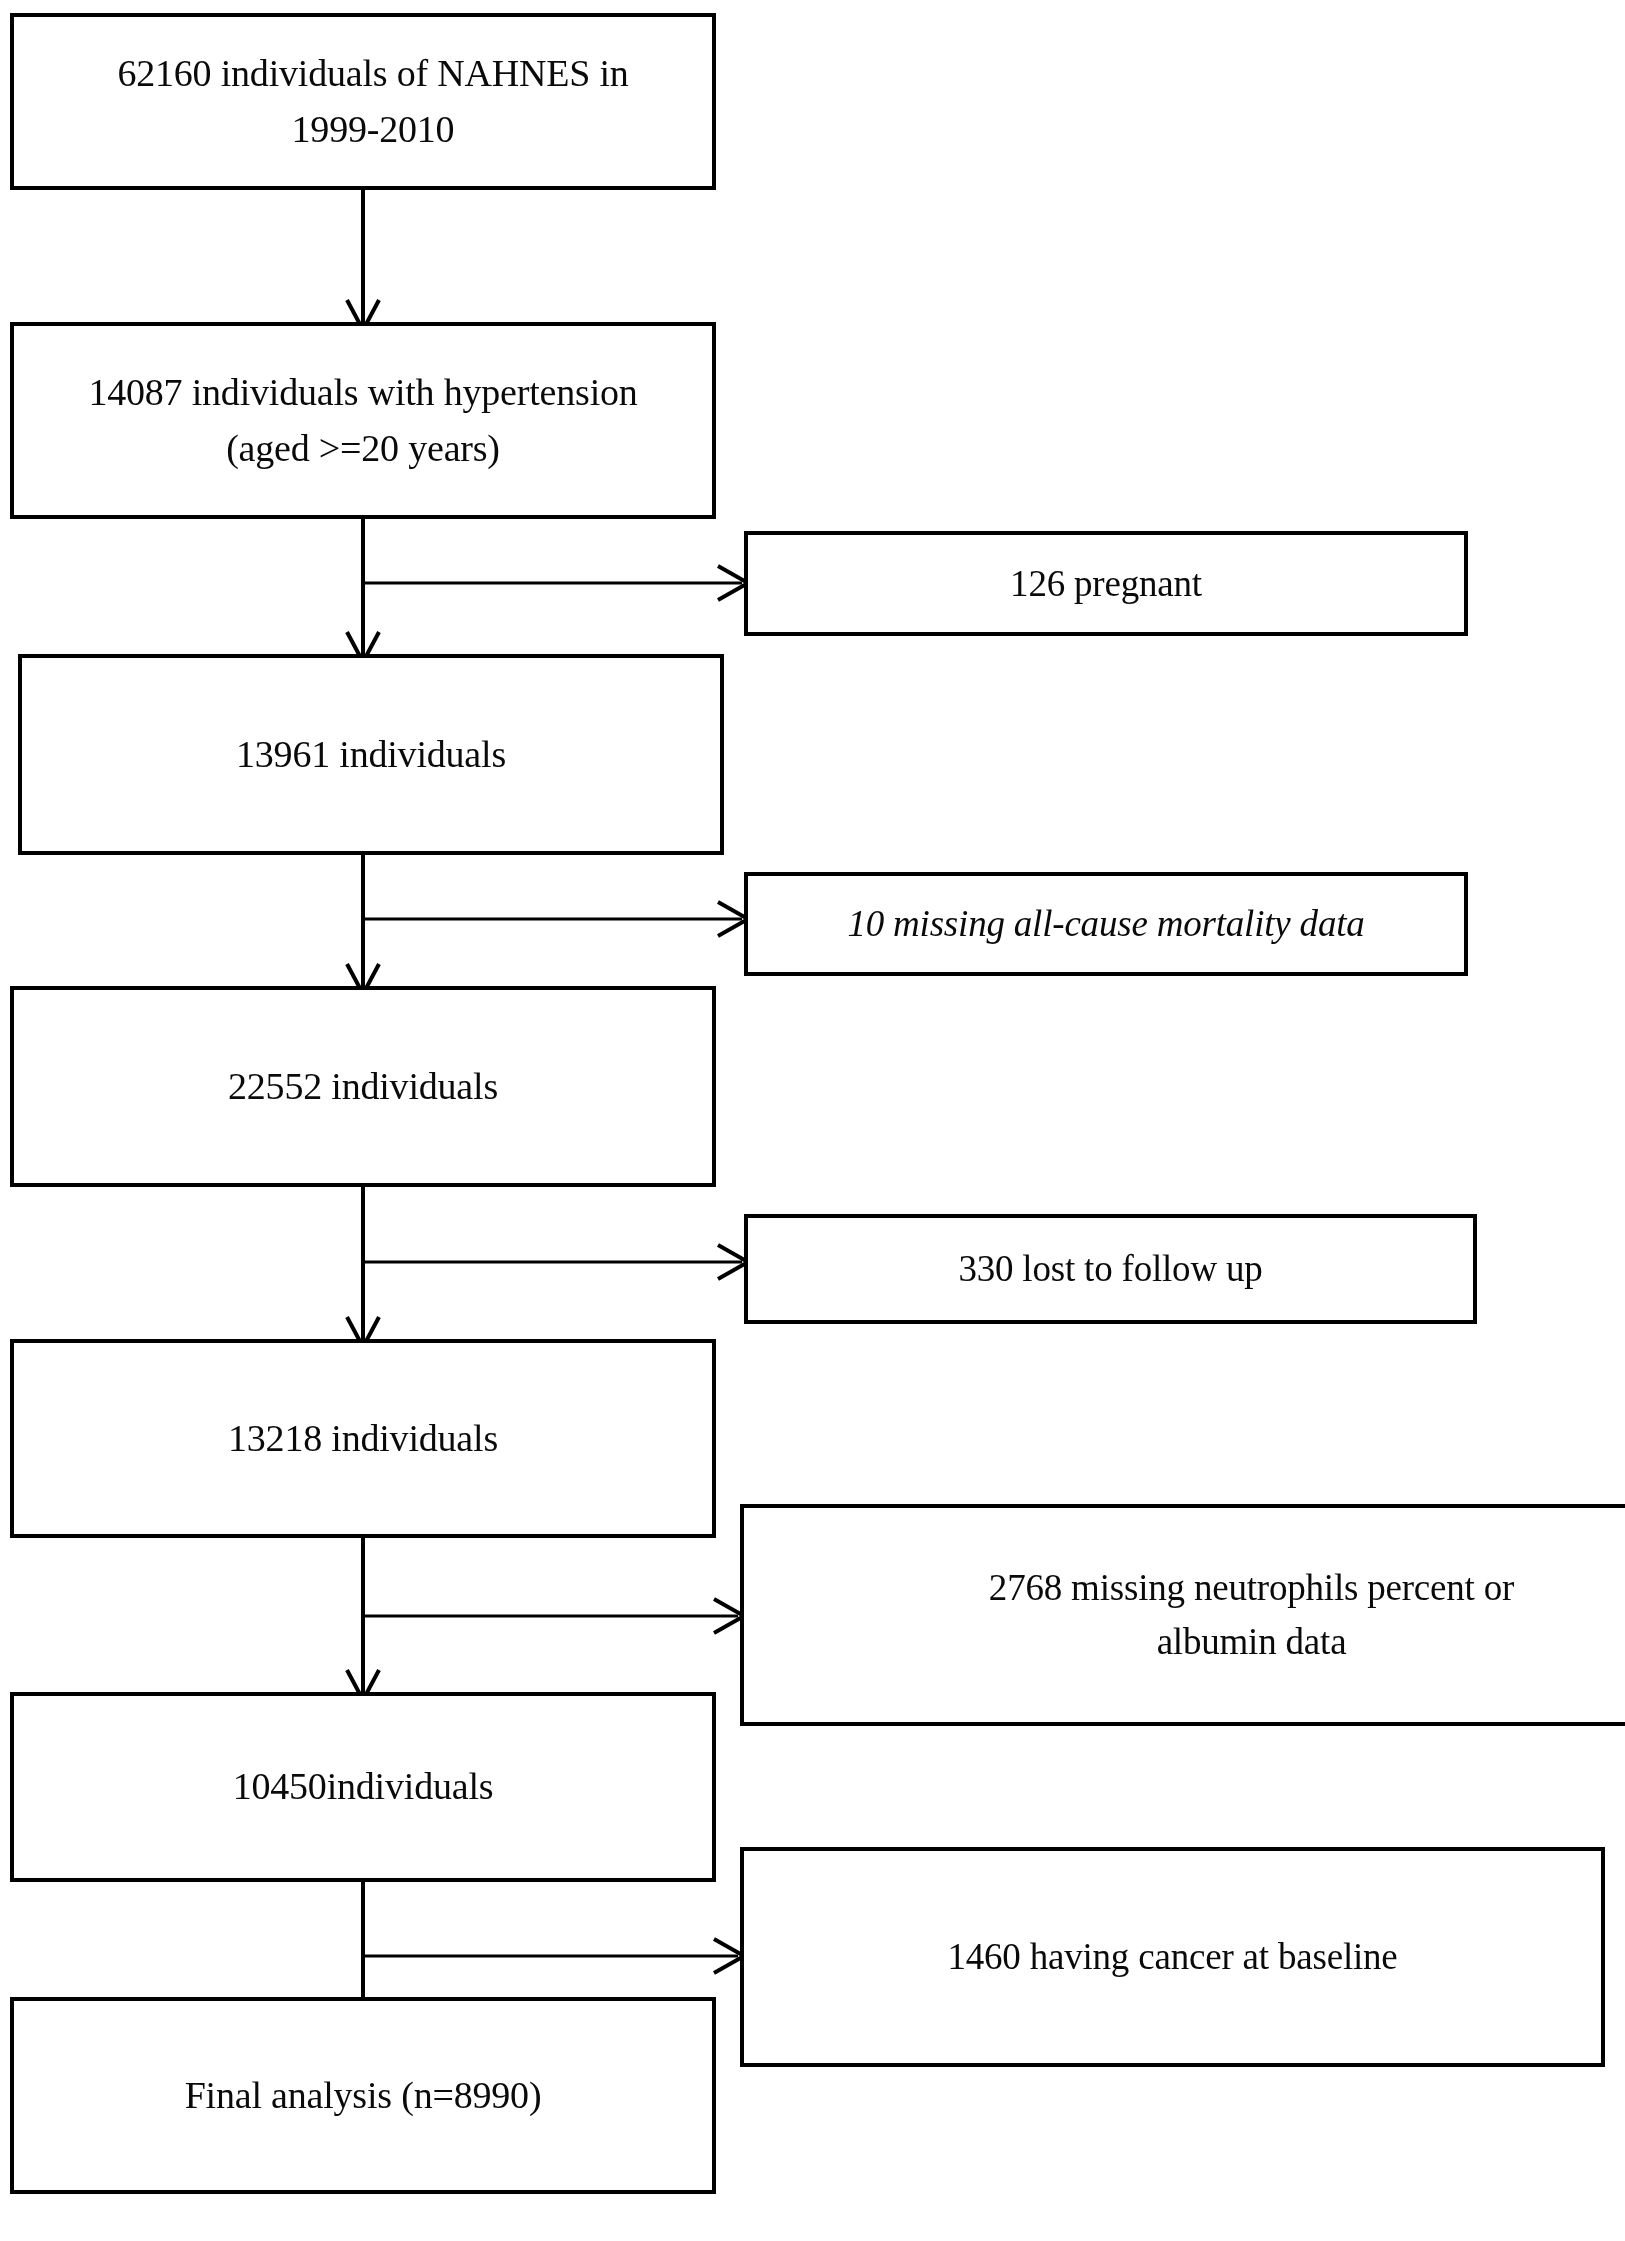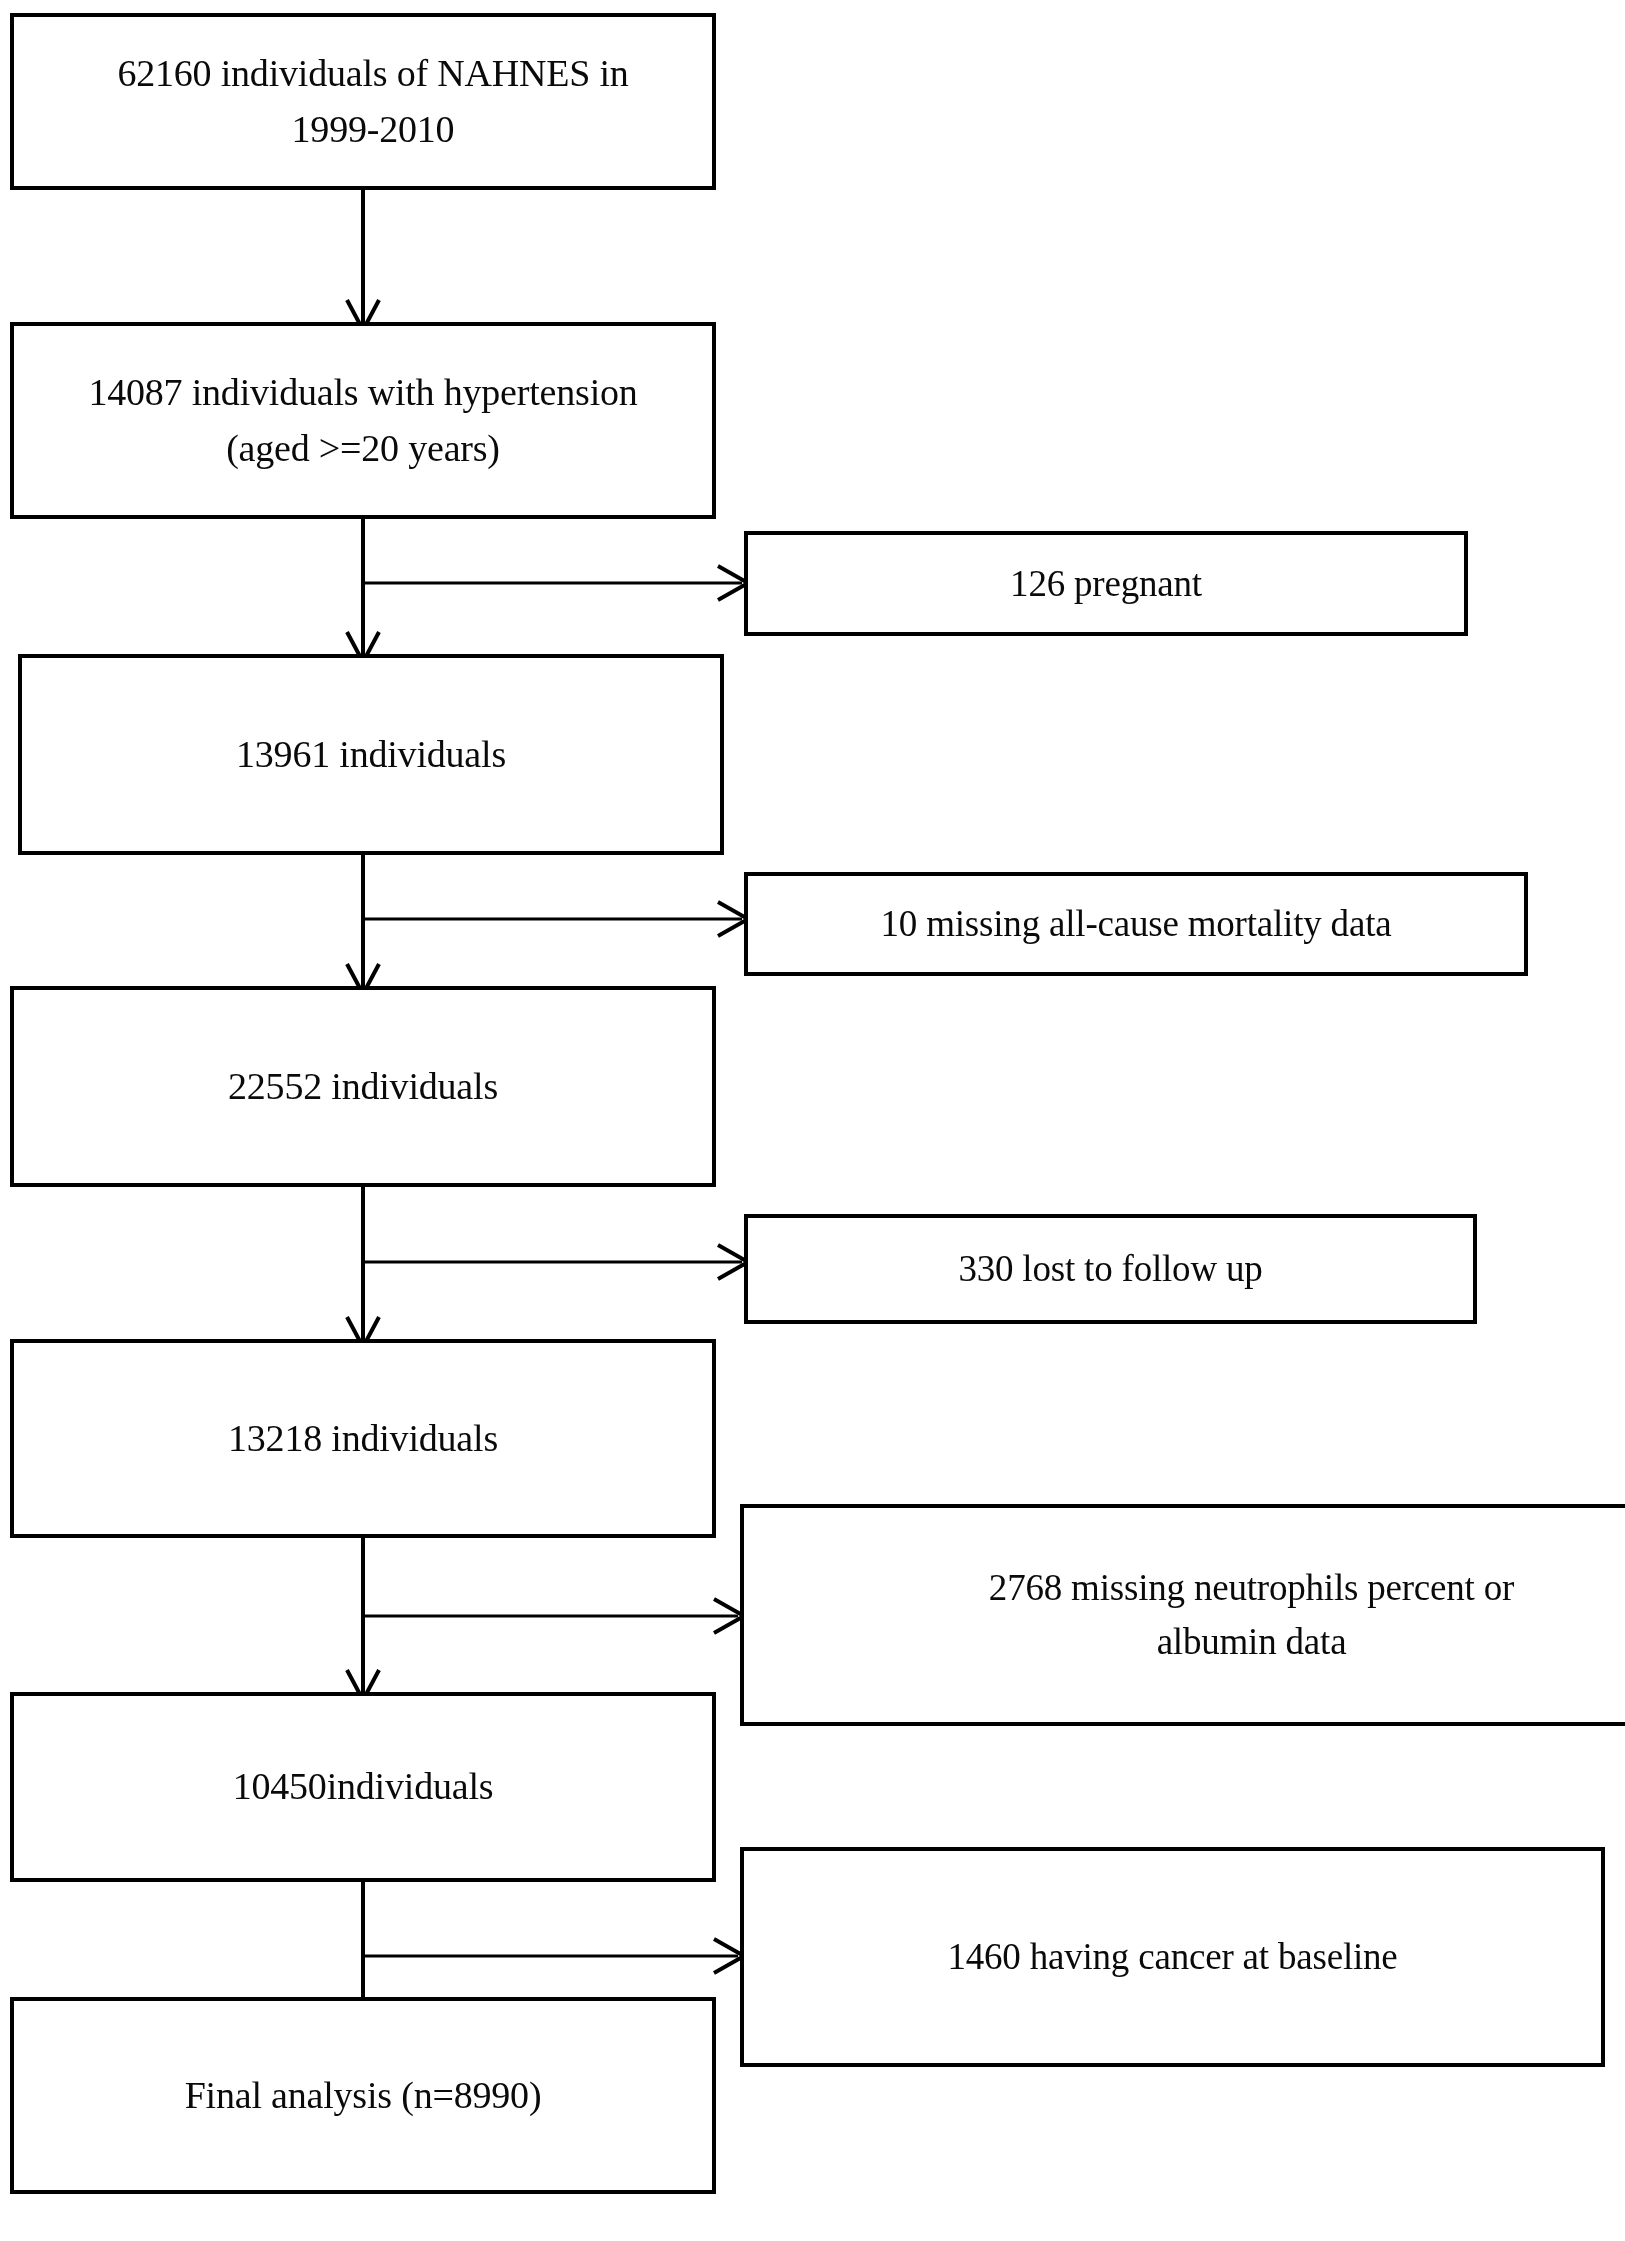--- a/index.html
+++ b/index.html
@@ -140,21 +140,21 @@
   </div>
 
   <div class="node-box main-box" style="left:10px; top:1997px; width:706px; height:197px;">
     <span class="node-label">Final analysis (n=8990)</span>
   </div>
 
   <div class="node-box side-box" style="left:744px; top:531px; width:724px; height:105px;">
     <span class="node-label">126 pregnant</span>
   </div>
 
-  <div class="node-box side-box" style="left:744px; top:872px; width:784px; height:104px;">
+  <div class="node-box side-box" style="left:744px; top:872px; width:724px; height:104px;font-style:italic;">
     <span class="node-label">10 missing all-cause mortality data</span>
   </div>
 
   <div class="node-box side-box" style="left:744px; top:1214px; width:733px; height:110px;">
     <span class="node-label">330 lost to follow up</span>
   </div>
 
   <div class="node-box side-box" style="left:740px; top:1504px; width:1023px; height:222px;">
     <span class="node-label">2768 missing neutrophils percent or
 albumin data</span>

